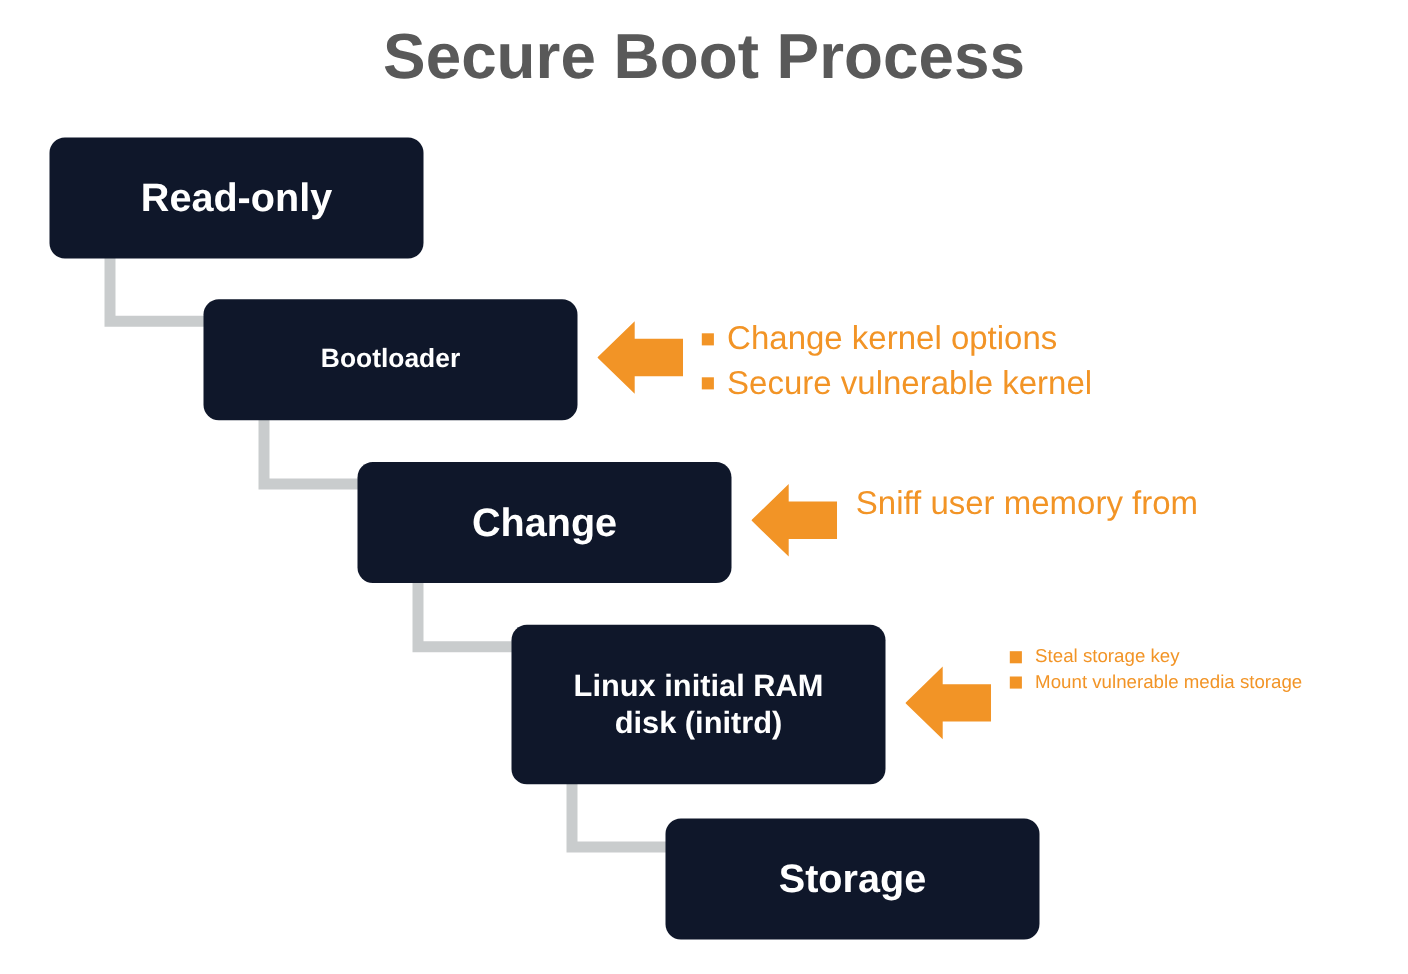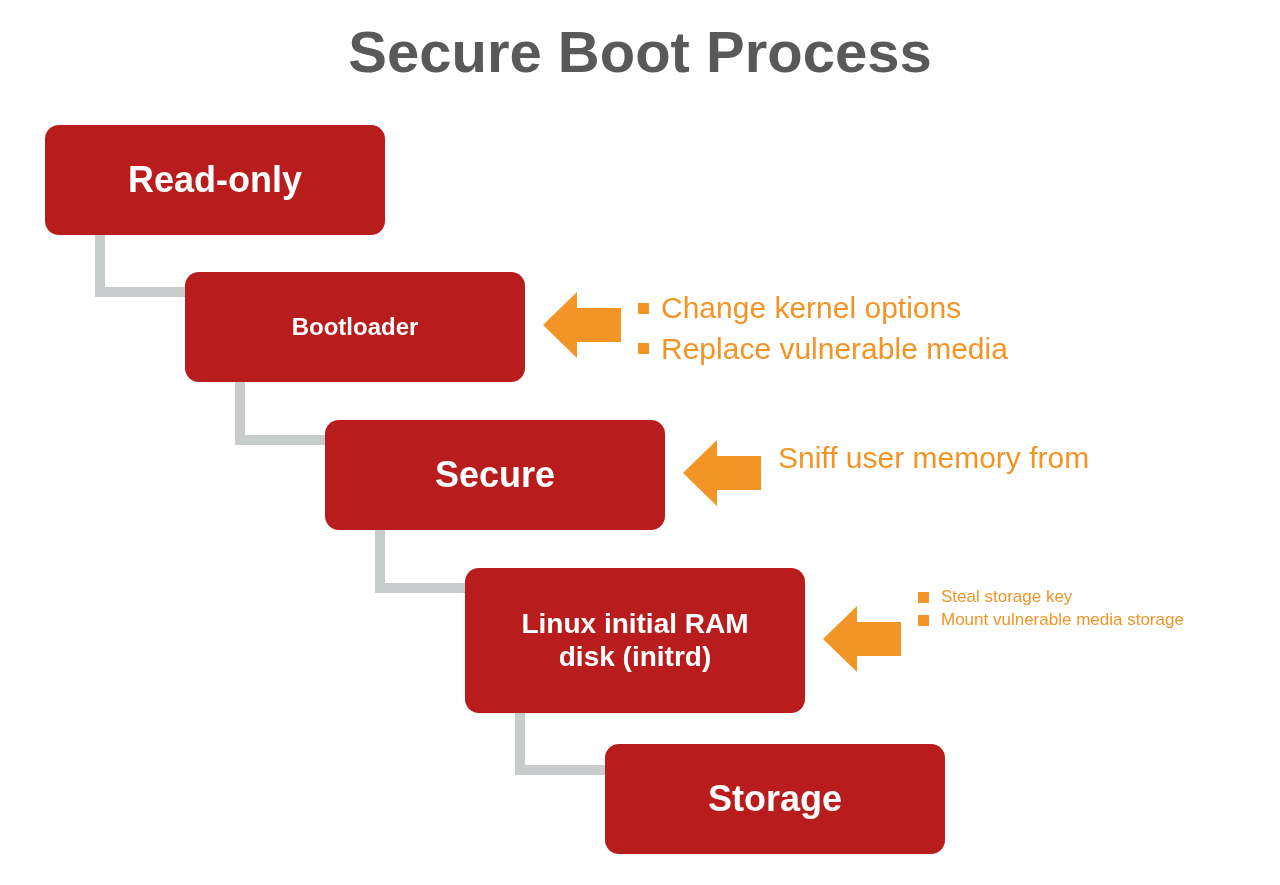--- a/index.html
+++ b/index.html
@@ -22,21 +22,21 @@
     left: 0;
     width: 1280px;
     text-align: center;
     font-size: 58px;
     font-weight: 700;
     color: #595959;
     letter-spacing: 0px;
   }
   .box {
     position: absolute;
-    background: #b91c1c;
+    background: #0f172a;
     color: #ffffff;
     border-radius: 14px;
     display: flex;
     align-items: center;
     justify-content: center;
     text-align: center;
     font-weight: 700;
     padding: 0 18px;
     box-sizing: border-box;
   }
@@ -113,21 +113,21 @@
 
   <div class="box" style="left:45px; top:125px; width:340px; height:110px; font-size:36px;">
     <span>Read-only</span>
   </div>
 
   <div class="box" style="left:185px; top:272px; width:340px; height:110px; font-size:24px;">
     <span>Bootloader</span>
   </div>
 
   <div class="box" style="left:325px; top:420px; width:340px; height:110px; font-size:36px;">
-    <span>Secure</span>
+    <span>Change</span>
   </div>
 
   <div class="box" data-multiline="true" style="left:465px; top:568px; width:340px; height:145px; font-size:28px;">
     <span>
       <span>Linux initial RAM</span><br>
       <span>disk (initrd)</span>
     </span>
   </div>
 
   <div class="box" style="left:605px; top:744px; width:340px; height:110px; font-size:36px;">
@@ -149,21 +149,21 @@
       <path d="M0 39 L34 6 L34 22 L78 22 L78 56 L34 56 L34 72 Z"></path>
     </svg>
   </div>
 
   <div class="annot" style="left:638px; top:288px; width:560px;">
     <ul>
       <li>
           <span>Change kernel options</span>
         </li>
       <li>
-          <span>Replace vulnerable media</span>
+          <span>Secure vulnerable kernel</span>
         </li>
     </ul>
   </div>
 
   <div class="annot" style="left:778px; top:438px; width:420px;">
     <p>
       <span>Sniff user memory from</span><br>
     </p>
   </div>
 

